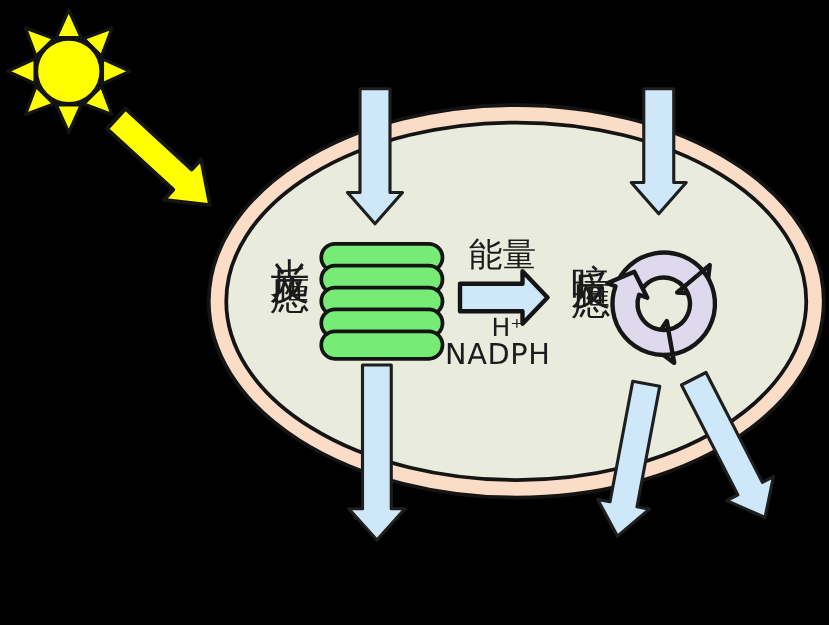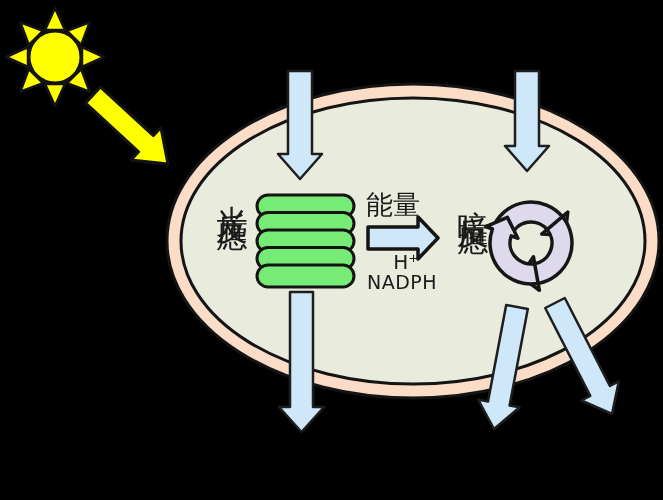--- a/index.html
+++ b/index.html
@@ -28,23 +28,23 @@
     white-space: nowrap;
   }
   .vlabel {
     writing-mode: vertical-rl;
     text-orientation: upright;
     font-size: 32px;
     letter-spacing: 6px;
   }
   #light-reaction-label { left: 214px; top: 180px; height: 130px; }
   #dark-reaction-label  { left: 455px; top: 184px; height: 130px; }
-  #energy-label { left: 366px; top: 190px; width: 72px; text-align: left; font-size: 27px; }
+  #energy-label { left: 366px; top: 190px; width: 72px; text-align: center; font-size: 27px; }
   #h-plus-label { left: 376px; top: 251px; width: 60px; text-align: center; font-size: 20px; }
-  #nadph-label  { left: 356px; top: 272px; width: 92px; text-align: center; font-size: 19px; letter-spacing: 0.5px; }
+  #nadph-label  { left: 356px; top: 272px; width: 92px; text-align: left; font-size: 23px; letter-spacing: 0.5px; }
 </style>
 </head>
 <body>
 
 <div id="stage">
 
   <svg id="diagram-svg" width="663" height="500" viewBox="0 0 663 500">
 
     <ellipse cx="413" cy="241" rx="246" ry="157" stroke="#141414" stroke-width="3" fill="#fadcc7"></ellipse>
 

